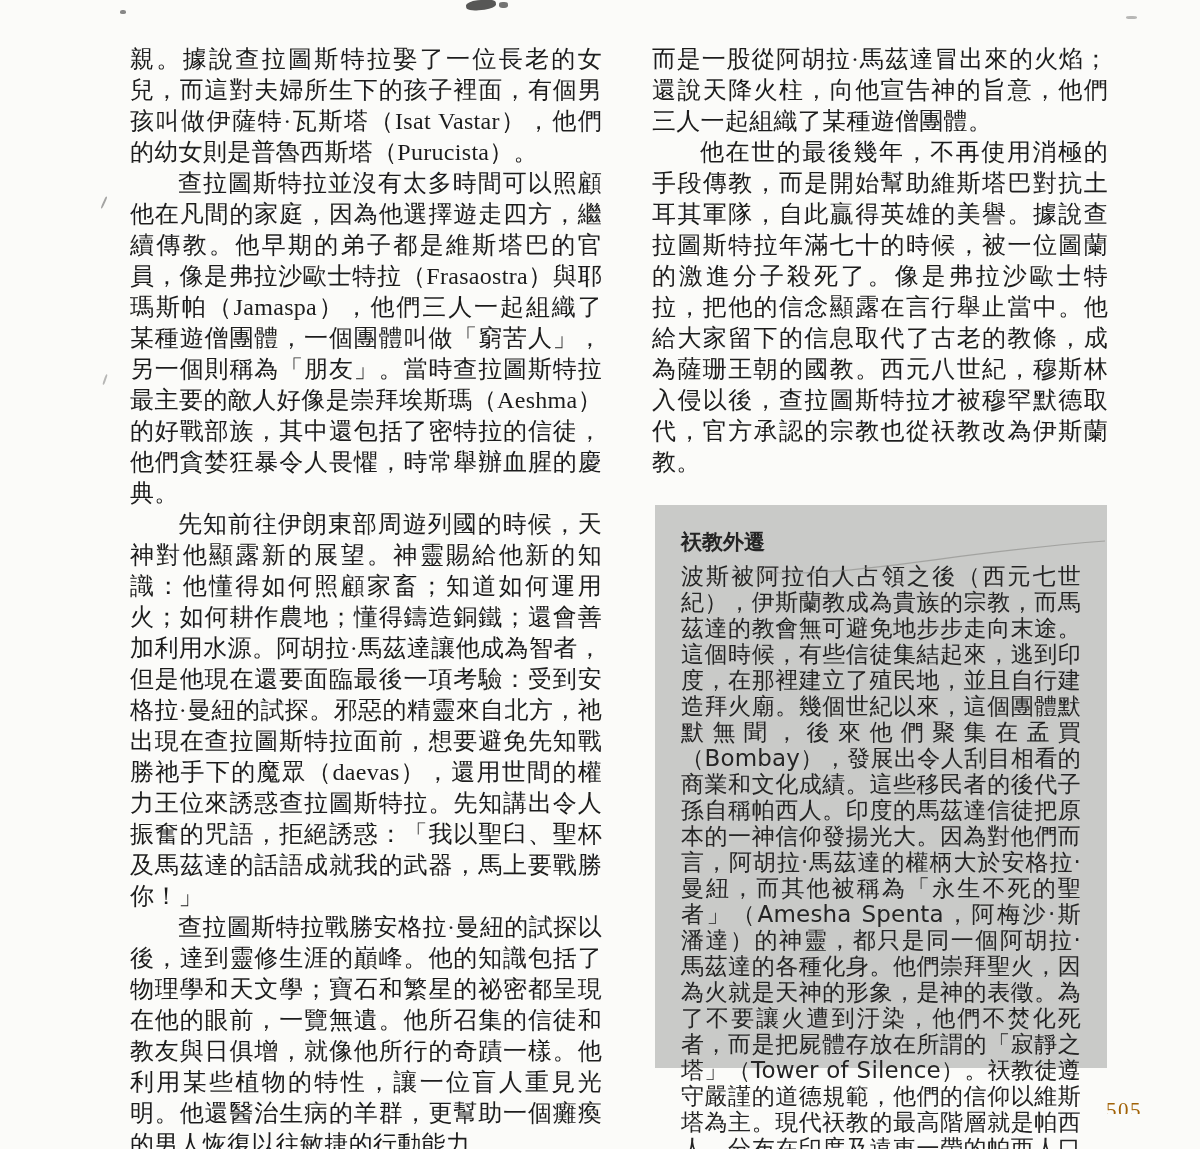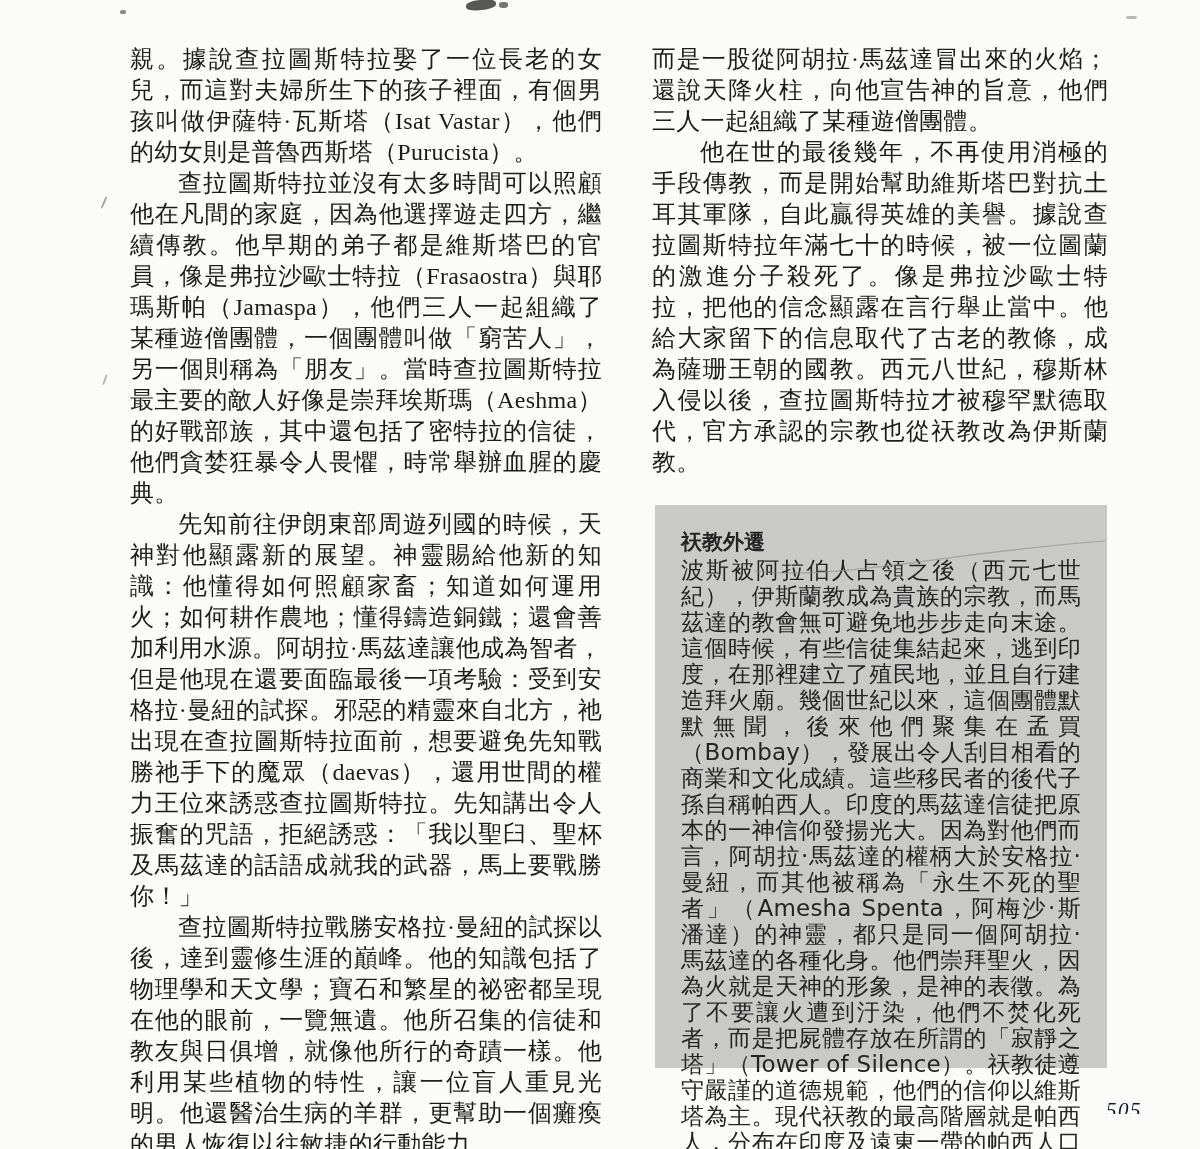--- a/index.html
+++ b/index.html
@@ -29,36 +29,35 @@
   .sidebar-box{
     position:absolute;left:655px;top:505px;
     width:452px;height:563px;
     background:var(--sidebar-bg);
     padding:22px 26px 20px 26px;
     font-family:"DejaVu Sans","Liberation Sans",sans-serif;
     color:var(--sidebar-text);
   }
   .sidebar-title{
     font-size:21px;font-weight:bold;
-    line-height:30px;
+    line-height:30px;margin-bottom:6px;
   }
   .sidebar-body{
     font-size:23px;line-height:26px;
     text-align:justify;letter-spacing:0.2px;
   }
   .sidebar-hairline{
     position:absolute;left:0;top:0;width:452px;height:90px;
     pointer-events:none;
   }
   .page-number{
     position:absolute;left:1106px;top:1099px;
     width:70px;height:15px;overflow:hidden;
     font-size:21px;line-height:22px;letter-spacing:1.5px;
-    color:#0f172a;
-    font-style:italic;
+    color:#a16207;
   }
   .scan-artifact{position:absolute;background:#3a3a3a;border-radius:40%;}
   .artifact-blob-1{left:466px;top:0;width:30px;height:10px;transform:rotate(-6deg);opacity:.85;}
   .artifact-blob-2{left:499px;top:2px;width:9px;height:6px;opacity:.7;}
   .artifact-dot-1{left:120px;top:10px;width:6px;height:4px;opacity:.6;}
   .artifact-dash-1{left:1126px;top:16px;width:11px;height:3px;opacity:.35;}
   .artifact-slash-1{left:103px;top:196px;width:2px;height:13px;transform:rotate(24deg);opacity:.45;}
   .artifact-slash-2{left:104px;top:374px;width:2px;height:11px;transform:rotate(20deg);opacity:.35;}
 </style>
 </head>

